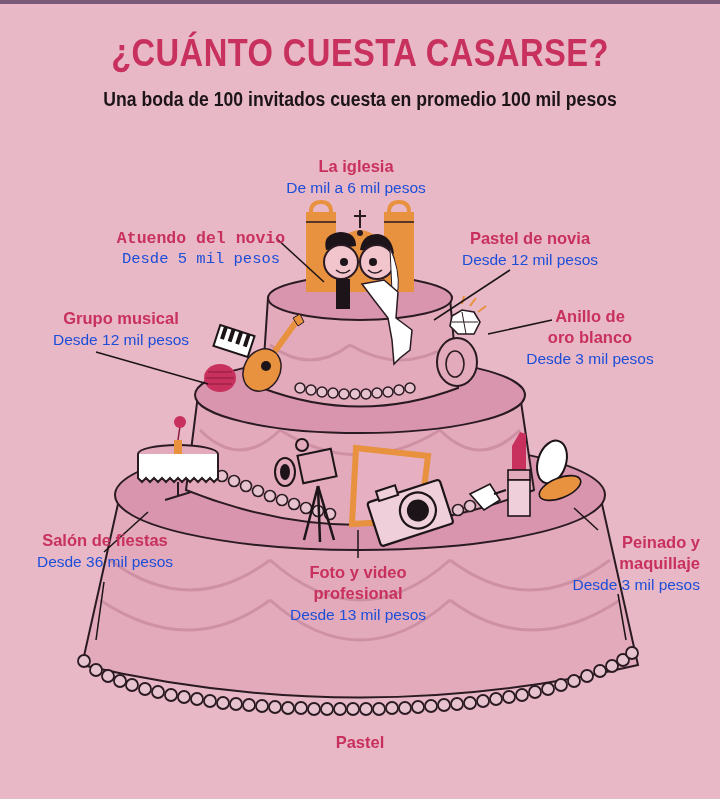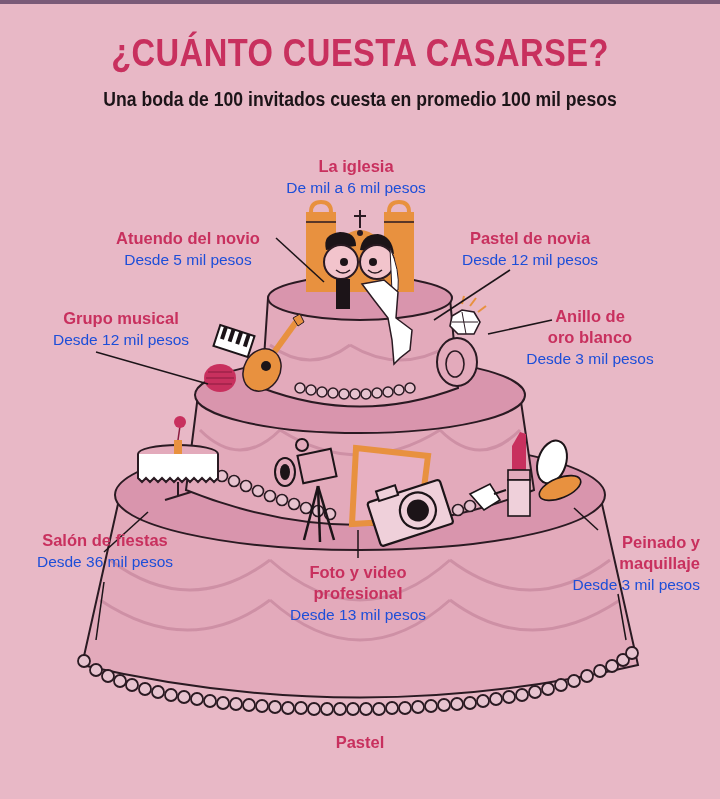--- a/index.html
+++ b/index.html
@@ -263,21 +263,21 @@
     <line x1="358" y1="530" x2="358" y2="558"></line>
     <line x1="598" y1="530" x2="574" y2="508"></line>
     <line x1="618" y1="594" x2="626" y2="640"></line>
   </g>
 </svg>
 
 <div class="lbl" style="left:236px; top:148px; width:240px;margin-top:8px;">
   <span class="h">La iglesia</span>
   <span class="v">De mil a 6 mil pesos</span>
 </div>
-<div class="lbl" style="left:83px; top:228px; width:210px;">
+<div class="lbl" style="left:96px; top:228px; width:210px;font-family:Liberation Mono, monospace;">
   <span class="h">Atuendo del novio</span>
   <span class="v">Desde 5 mil pesos</span>
 </div>
 <div class="lbl" style="left:430px; top:228px; width:200px;">
   <span class="h">Pastel de novia</span>
   <span class="v">Desde 12 mil pesos</span>
 </div>
 <div class="lbl" style="left:21px; top:308px; width:200px;">
   <span class="h">Grupo musical</span>
   <span class="v">Desde 12 mil pesos</span>

